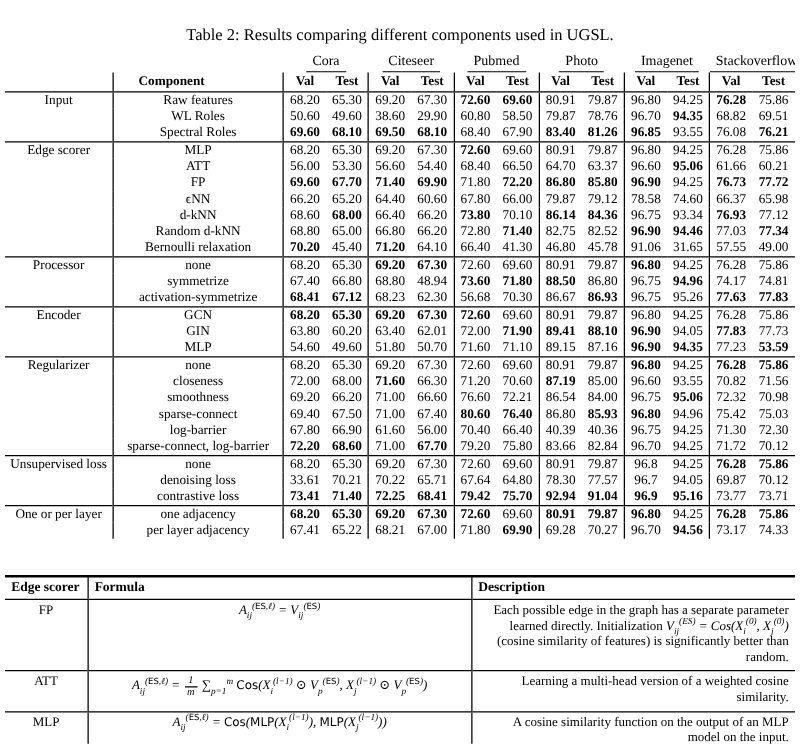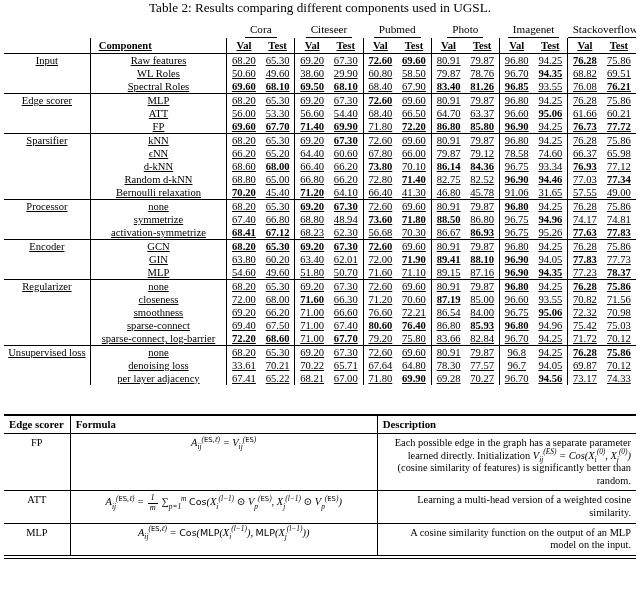--- a/index.html
+++ b/index.html
@@ -4,33 +4,33 @@
 <style>
   html,body{margin:0;padding:0;background:#fff;}
   body{
     width:640px;height:595px;overflow:hidden;color:#000;
     font-family:"Liberation Serif","DejaVu Serif",serif;
     -webkit-font-smoothing:antialiased;
   }
   .page{width:640px;height:595px;position:relative;}
 
   .caption{text-align:center;font-size:13.2px;line-height:15px;}
-  .cap-t2{padding-top:0;}
+  .cap-t2{padding-top:20px;}
 
   
   table{border-collapse:collapse;table-layout:fixed;}
-  .t2{width:632px;margin:6px auto 0 auto;text-decoration:underline;}
+  .t2{width:632px;margin:6px auto 0 auto;}
   .t2 th,.t2 td{
     padding:0;height:13px;line-height:13px;font-size:10.6px;
     white-space:nowrap;overflow:hidden;text-align:center;
   }
   .t2 .h1 th{height:17px;vertical-align:bottom;font-weight:normal;font-size:11.2px;border:none;}
   .dsname{display:inline-block;border-bottom:1px solid #000;padding:0 5px 1px 5px;}
   .t2 .h2 th{border-bottom:1.5px solid #000;font-weight:bold;height:15px;}
-  .t2 .h2 .comp{text-align:left;padding-left:8px;}
+  .t2 .h2 .comp{text-align:left;padding-left:20px;}
   .vl{border-left:1px solid #000;}
   .gcol{text-align:left;padding-left:2px;}
   .ccol{text-align:left;padding-left:4px;}
   .b{font-weight:bold;}
   .group-start td{border-top:1px solid #000;}
 
   
   .t3{width:632px;margin:29px auto 0 auto;border-top:2.5px solid #000;border-bottom:4px double #000;}
   .t3 th{
     font-weight:bold;font-size:10.8px;text-align:left;
@@ -191,36 +191,20 @@
           <td class="num b">69.90</td>
           <td class="num vl">71.80</td>
           <td class="num b">72.20</td>
           <td class="num vl b">86.80</td>
           <td class="num b">85.80</td>
           <td class="num vl b">96.90</td>
           <td class="num">94.25</td>
           <td class="num vl b">76.73</td>
           <td class="num b">77.72</td>
         </tr>
-        <tr class="group-start">
-          <td class="gcol">Sparsifier</td>
-          <td class="ccol vl">kNN</td>
-          <td class="num vl">68.20</td>
-          <td class="num">65.30</td>
-          <td class="num vl">69.20</td>
-          <td class="num b">67.30</td>
-          <td class="num vl">72.60</td>
-          <td class="num">69.60</td>
-          <td class="num vl">80.91</td>
-          <td class="num">79.87</td>
-          <td class="num vl">96.80</td>
-          <td class="num">94.25</td>
-          <td class="num vl">76.28</td>
-          <td class="num">75.86</td>
-        </tr>
         <tr>
           <td class="gcol"></td>
           <td class="ccol vl">ϵNN</td>
           <td class="num vl">66.20</td>
           <td class="num">65.20</td>
           <td class="num vl">64.40</td>
           <td class="num">60.60</td>
           <td class="num vl">67.80</td>
           <td class="num">66.00</td>
           <td class="num vl">79.87</td>
@@ -365,21 +349,21 @@
           <td class="num">49.60</td>
           <td class="num vl">51.80</td>
           <td class="num">50.70</td>
           <td class="num vl">71.60</td>
           <td class="num">71.10</td>
           <td class="num vl">89.15</td>
           <td class="num">87.16</td>
           <td class="num vl b">96.90</td>
           <td class="num b">94.35</td>
           <td class="num vl">77.23</td>
-          <td class="num b">78.37</td>
+          <td class="num b">53.59</td>
         </tr>
         <tr class="group-start">
           <td class="gcol">Regularizer</td>
           <td class="ccol vl">none</td>
           <td class="num vl">68.20</td>
           <td class="num">65.30</td>
           <td class="num vl">69.20</td>
           <td class="num">67.30</td>
           <td class="num vl">72.60</td>
           <td class="num">69.60</td>
@@ -433,20 +417,36 @@
           <td class="num b">76.40</td>
           <td class="num vl">86.80</td>
           <td class="num b">85.93</td>
           <td class="num vl b">96.80</td>
           <td class="num">94.96</td>
           <td class="num vl">75.42</td>
           <td class="num">75.03</td>
         </tr>
         <tr>
           <td class="gcol"></td>
+          <td class="ccol vl">log-barrier</td>
+          <td class="num vl">67.80</td>
+          <td class="num">66.90</td>
+          <td class="num vl">61.60</td>
+          <td class="num">56.00</td>
+          <td class="num vl">70.40</td>
+          <td class="num">66.40</td>
+          <td class="num vl">40.39</td>
+          <td class="num">40.36</td>
+          <td class="num vl">96.75</td>
+          <td class="num">94.25</td>
+          <td class="num vl">71.30</td>
+          <td class="num">72.30</td>
+        </tr>
+        <tr>
+          <td class="gcol"></td>
           <td class="ccol vl">sparse-connect, log-barrier</td>
           <td class="num vl b">72.20</td>
           <td class="num b">68.60</td>
           <td class="num vl">71.00</td>
           <td class="num b">67.70</td>
           <td class="num vl">79.20</td>
           <td class="num">75.80</td>
           <td class="num vl">83.66</td>
           <td class="num">82.84</td>
           <td class="num vl">96.70</td>
@@ -481,20 +481,52 @@
           <td class="num">64.80</td>
           <td class="num vl">78.30</td>
           <td class="num">77.57</td>
           <td class="num vl">96.7</td>
           <td class="num">94.05</td>
           <td class="num vl">69.87</td>
           <td class="num">70.12</td>
         </tr>
         <tr>
           <td class="gcol"></td>
+          <td class="ccol vl">contrastive loss</td>
+          <td class="num vl b">73.41</td>
+          <td class="num b">71.40</td>
+          <td class="num vl b">72.25</td>
+          <td class="num b">68.41</td>
+          <td class="num vl b">79.42</td>
+          <td class="num b">75.70</td>
+          <td class="num vl b">92.94</td>
+          <td class="num b">91.04</td>
+          <td class="num vl b">96.9</td>
+          <td class="num b">95.16</td>
+          <td class="num vl">73.77</td>
+          <td class="num">73.71</td>
+        </tr>
+        <tr class="group-start">
+          <td class="gcol">One or per layer</td>
+          <td class="ccol vl">one adjacency</td>
+          <td class="num vl b">68.20</td>
+          <td class="num b">65.30</td>
+          <td class="num vl b">69.20</td>
+          <td class="num b">67.30</td>
+          <td class="num vl b">72.60</td>
+          <td class="num">69.60</td>
+          <td class="num vl b">80.91</td>
+          <td class="num b">79.87</td>
+          <td class="num vl b">96.80</td>
+          <td class="num">94.25</td>
+          <td class="num vl b">76.28</td>
+          <td class="num b">75.86</td>
+        </tr>
+        <tr>
+          <td class="gcol"></td>
           <td class="ccol vl">per layer adjacency</td>
           <td class="num vl">67.41</td>
           <td class="num">65.22</td>
           <td class="num vl">68.21</td>
           <td class="num">67.00</td>
           <td class="num vl">71.80</td>
           <td class="num b">69.90</td>
           <td class="num vl">69.28</td>
           <td class="num">70.27</td>
           <td class="num vl">96.70</td>

